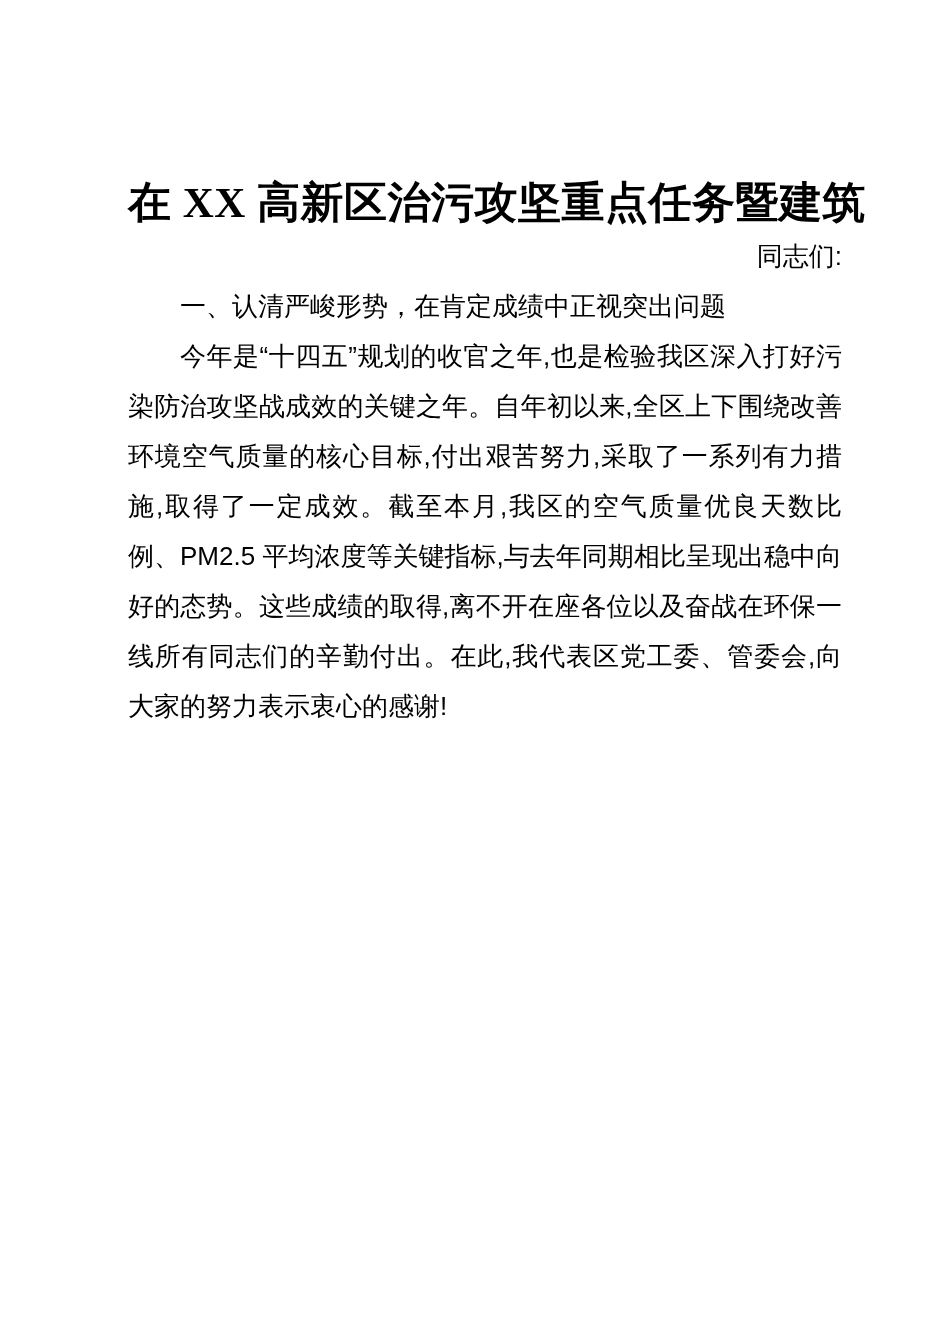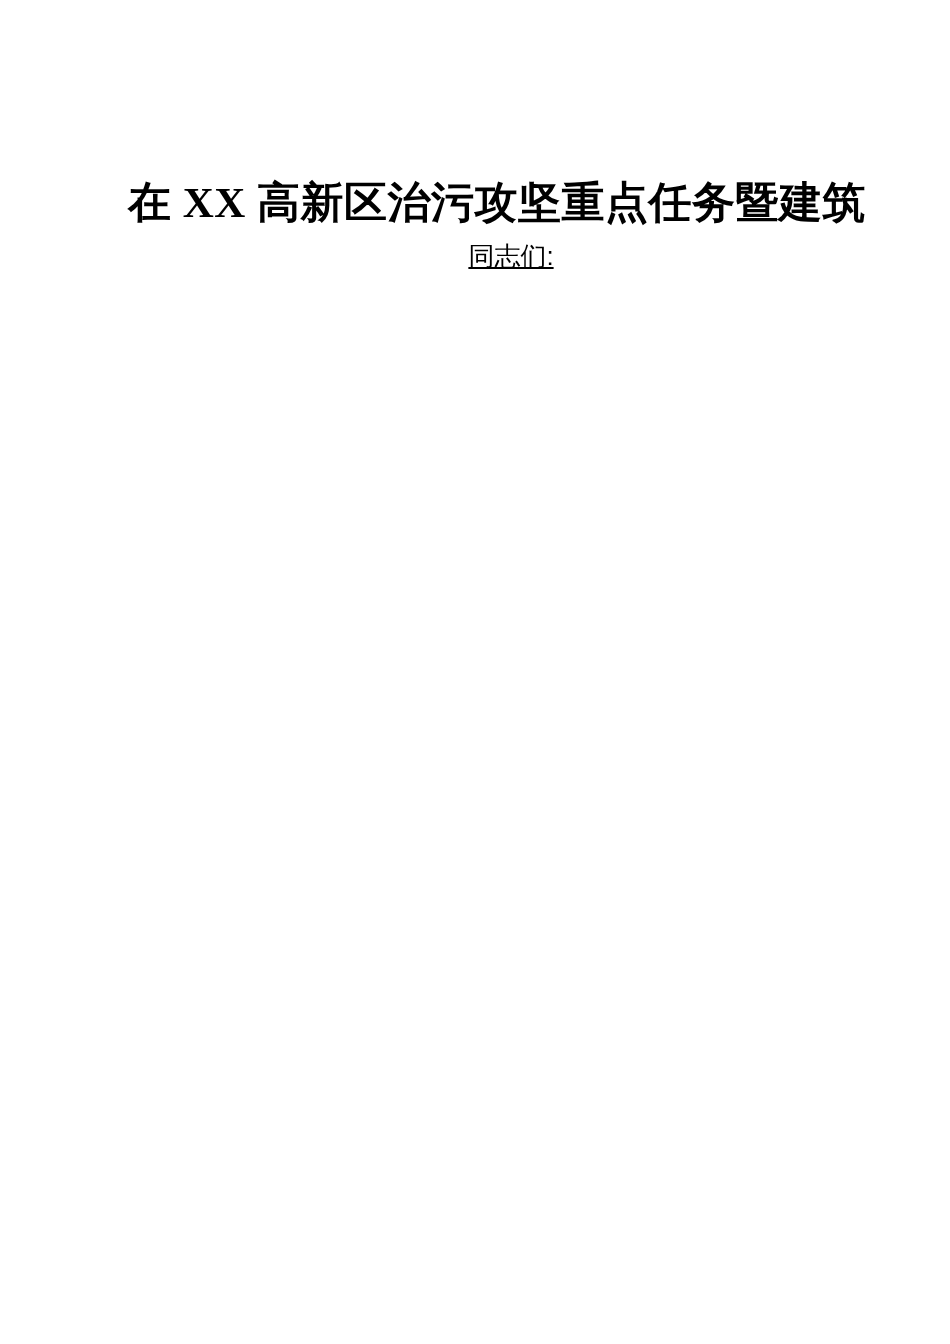--- a/index.html
+++ b/index.html
@@ -38,35 +38,36 @@
     font-size: 26px;
     line-height: 50px;
     text-align: justify;
     text-justify: inter-ideograph;
   }
   .doc-body p {
     margin: 0;
     text-indent: 2em;
   }
   .salutation {
-    text-align: center;
-    text-decoration: underline;
+    text-align: right;
   }
   .section-heading {
     text-align: left;
   }
 </style>
 </head>
 <body>
 
 <div class="page">
   <div class="content">
 
     <h1 class="doc-title">
       <span class="title-line">在 XX 高新区治污攻坚重点任务暨建筑</span>
     </h1>
 
     <div class="doc-body">
       <p class="salutation">同志们:</p>
+      <p class="section-heading">一、认清严峻形势，在肯定成绩中正视突出问题</p>
+      <p class="body-paragraph">今年是“十四五”规划的收官之年,也是检验我区深入打好污染防治攻坚战成效的关键之年。自年初以来,全区上下围绕改善环境空气质量的核心目标,付出艰苦努力,采取了一系列有力措施,取得了一定成效。截至本月,我区的空气质量优良天数比例、PM2.5 平均浓度等关键指标,与去年同期相比呈现出稳中向好的态势。这些成绩的取得,离不开在座各位以及奋战在环保一线所有同志们的辛勤付出。在此,我代表区党工委、管委会,向大家的努力表示衷心的感谢!</p>
     </div>
 
   </div>
 </div>
 
 </body></html>

